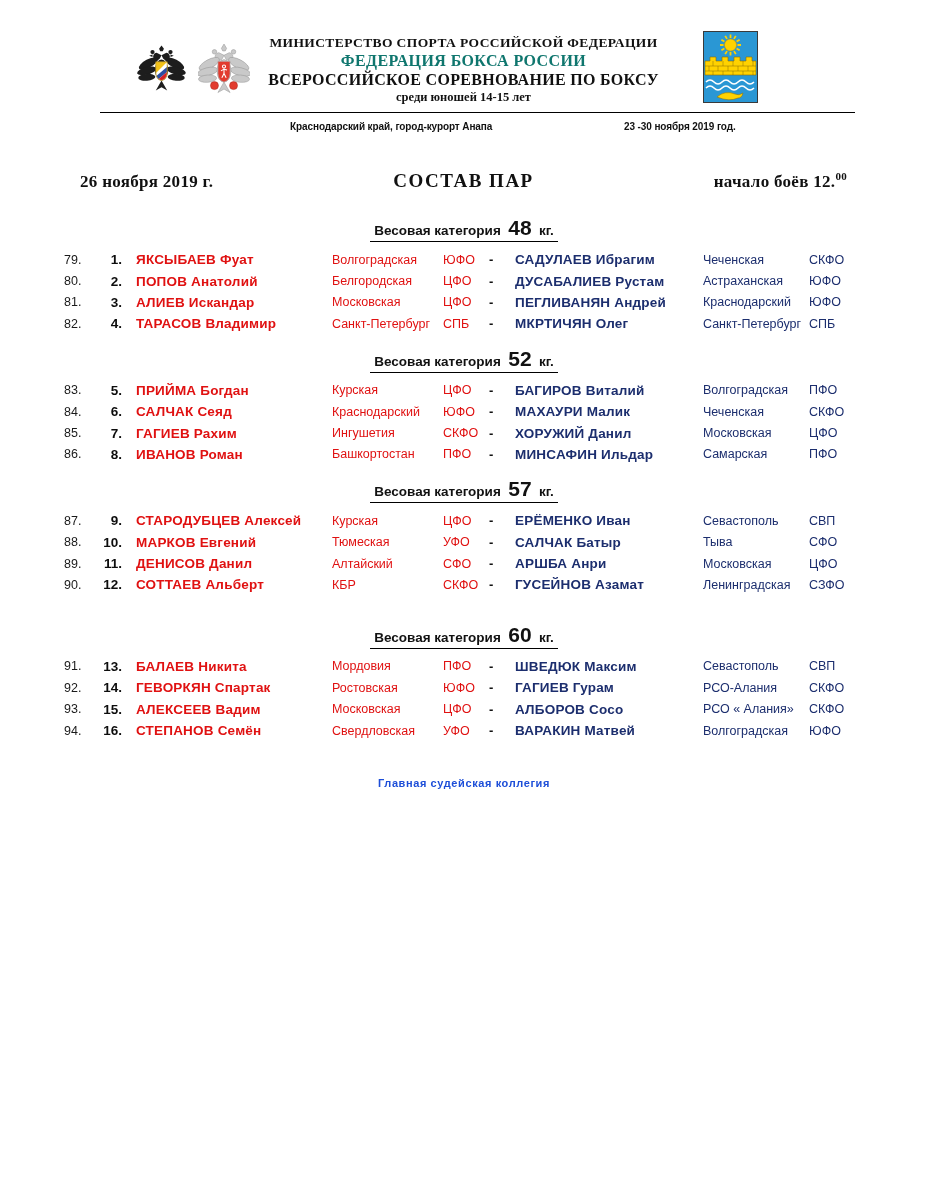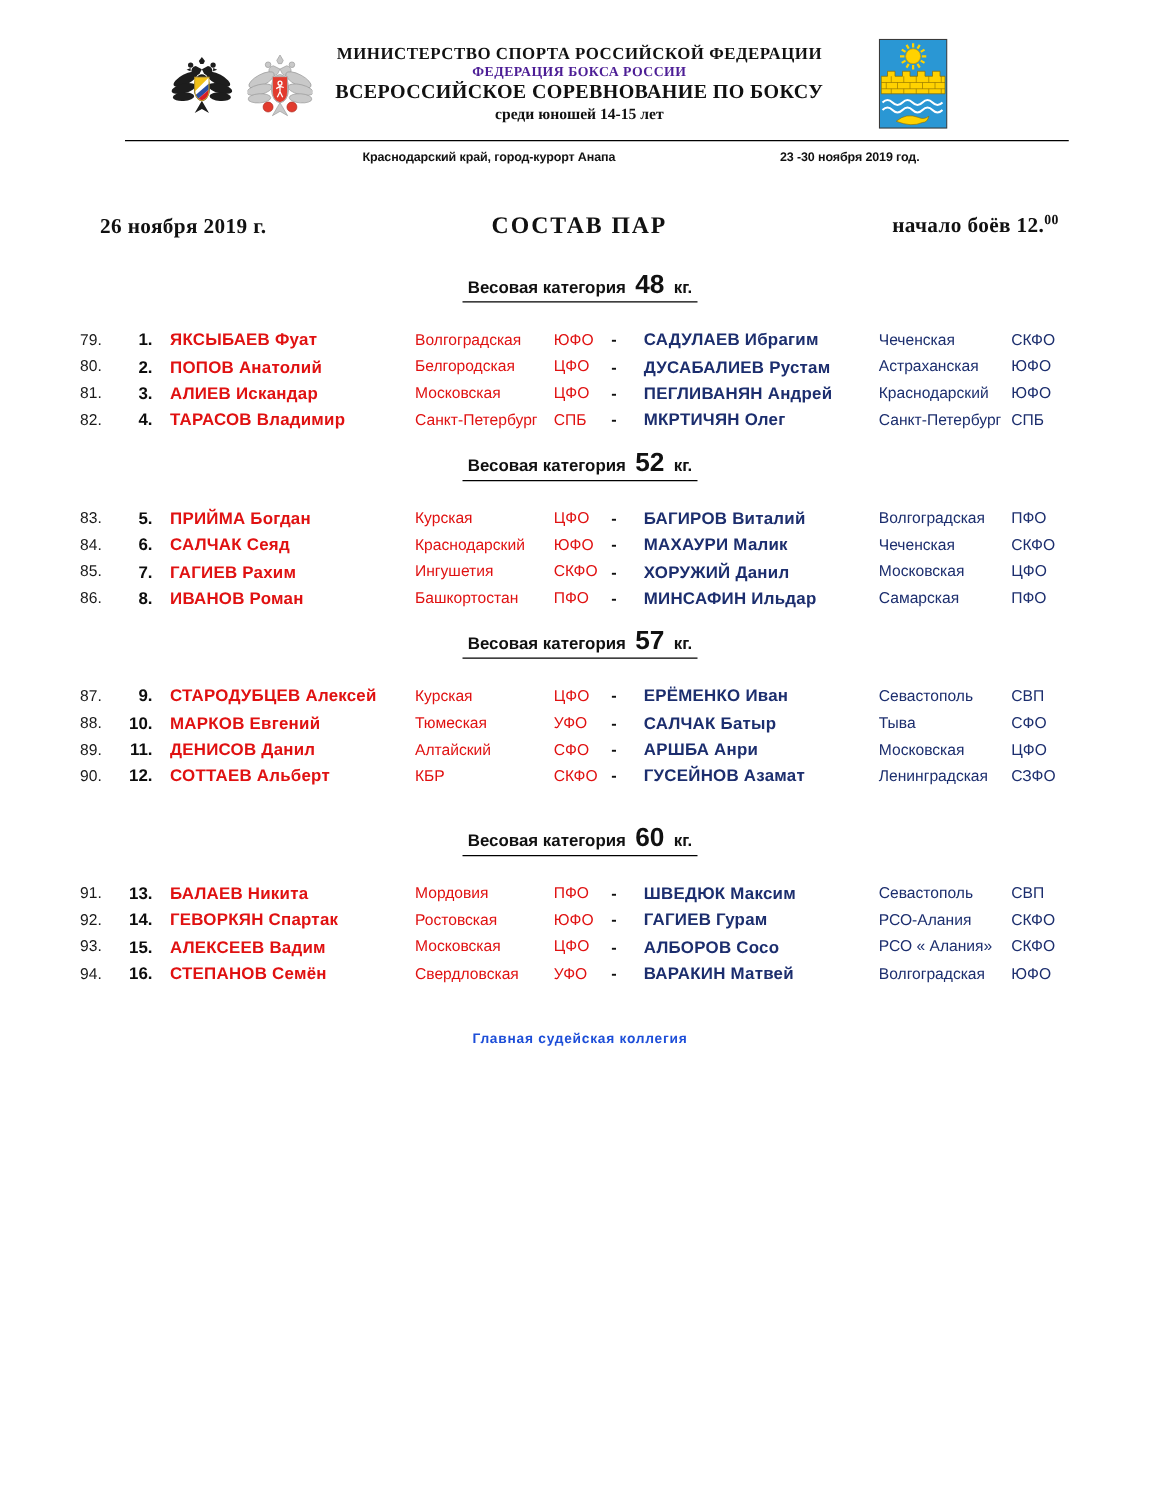--- a/index.html
+++ b/index.html
@@ -13,21 +13,21 @@
   .header { position:relative; height:160px; }
   .emblem { position:absolute; }
   .emblem-ministry { left:137px; top:40px; }
   .emblem-boxfed   { left:198px; top:40px; }
   .emblem-anapa    { left:703px; top:31px; }
   .header-center {
     position:absolute; left:150px; right:150px; top:35px; text-align:center;
     font-family:"Liberation Serif", serif; font-weight:bold;
   }
   .h-ministry   { font-size:13.5px; letter-spacing:.4px; }
-  .h-federation { font-size:11px; color:#4c1d95; letter-spacing:.4px; margin-top:1px; }
+  .h-federation { font-size:16px; color:#0f766e; letter-spacing:.4px; margin-top:1px; }
   .h-event1     { font-size:16px; letter-spacing:.3px; margin-top:1px; }
   .h-event2     { font-size:16px; letter-spacing:.3px; }
   .h-age        { font-size:12.5px; margin-top:1px; }
   .h-rule { position:absolute; top:112px; left:100px; right:72px; border-top:1.6px solid #000; }
   .h-venue-row { position:absolute; top:121px; left:0; right:0; font-size:10px; font-weight:bold; letter-spacing:-.1px; }
   .h-venue { position:absolute; left:290px; }
   .h-dates { position:absolute; left:624px; }
   
   .title-row {
     margin:10px 80px 0 80px;
@@ -43,21 +43,21 @@
   .weight-section { margin-top:12px; }
   .weight-section:first-child { margin-top:24px; }
   .weight-section:nth-child(4) { margin-top:27px; }
   .heading { text-align:center; }
   .heading-inner {
     display:inline-block; border-bottom:1.6px solid #000; padding:0 4px 1px 4px;
     font-weight:bold; white-space:nowrap;
   }
   .h-prefix, .h-suffix { font-size:13.5px; }
   .h-weight { font-size:21px; padding:0 3px; }
-  .rows { margin-top:19px; }
+  .rows { margin-top:7px; }
   .row {
     display:grid;
     grid-template-columns:35px 37px 196px 111px 46px 26px 188px 106px 55px;
     height:21.4px; align-items:center; white-space:nowrap;
   }
   .seq   { font-size:12.5px; color:#1a1a1a; }
   .pair  { font-size:13.5px; font-weight:bold; color:#0d0d0d; text-align:right; padding-right:14px; }
   .rname { font-size:13.5px; font-weight:bold; color:#e01111; letter-spacing:.2px; }
   .rregion, .rdistrict { font-size:12.5px; color:#e01111; }
   .dash  { font-size:13px; font-weight:bold; color:#111; }

